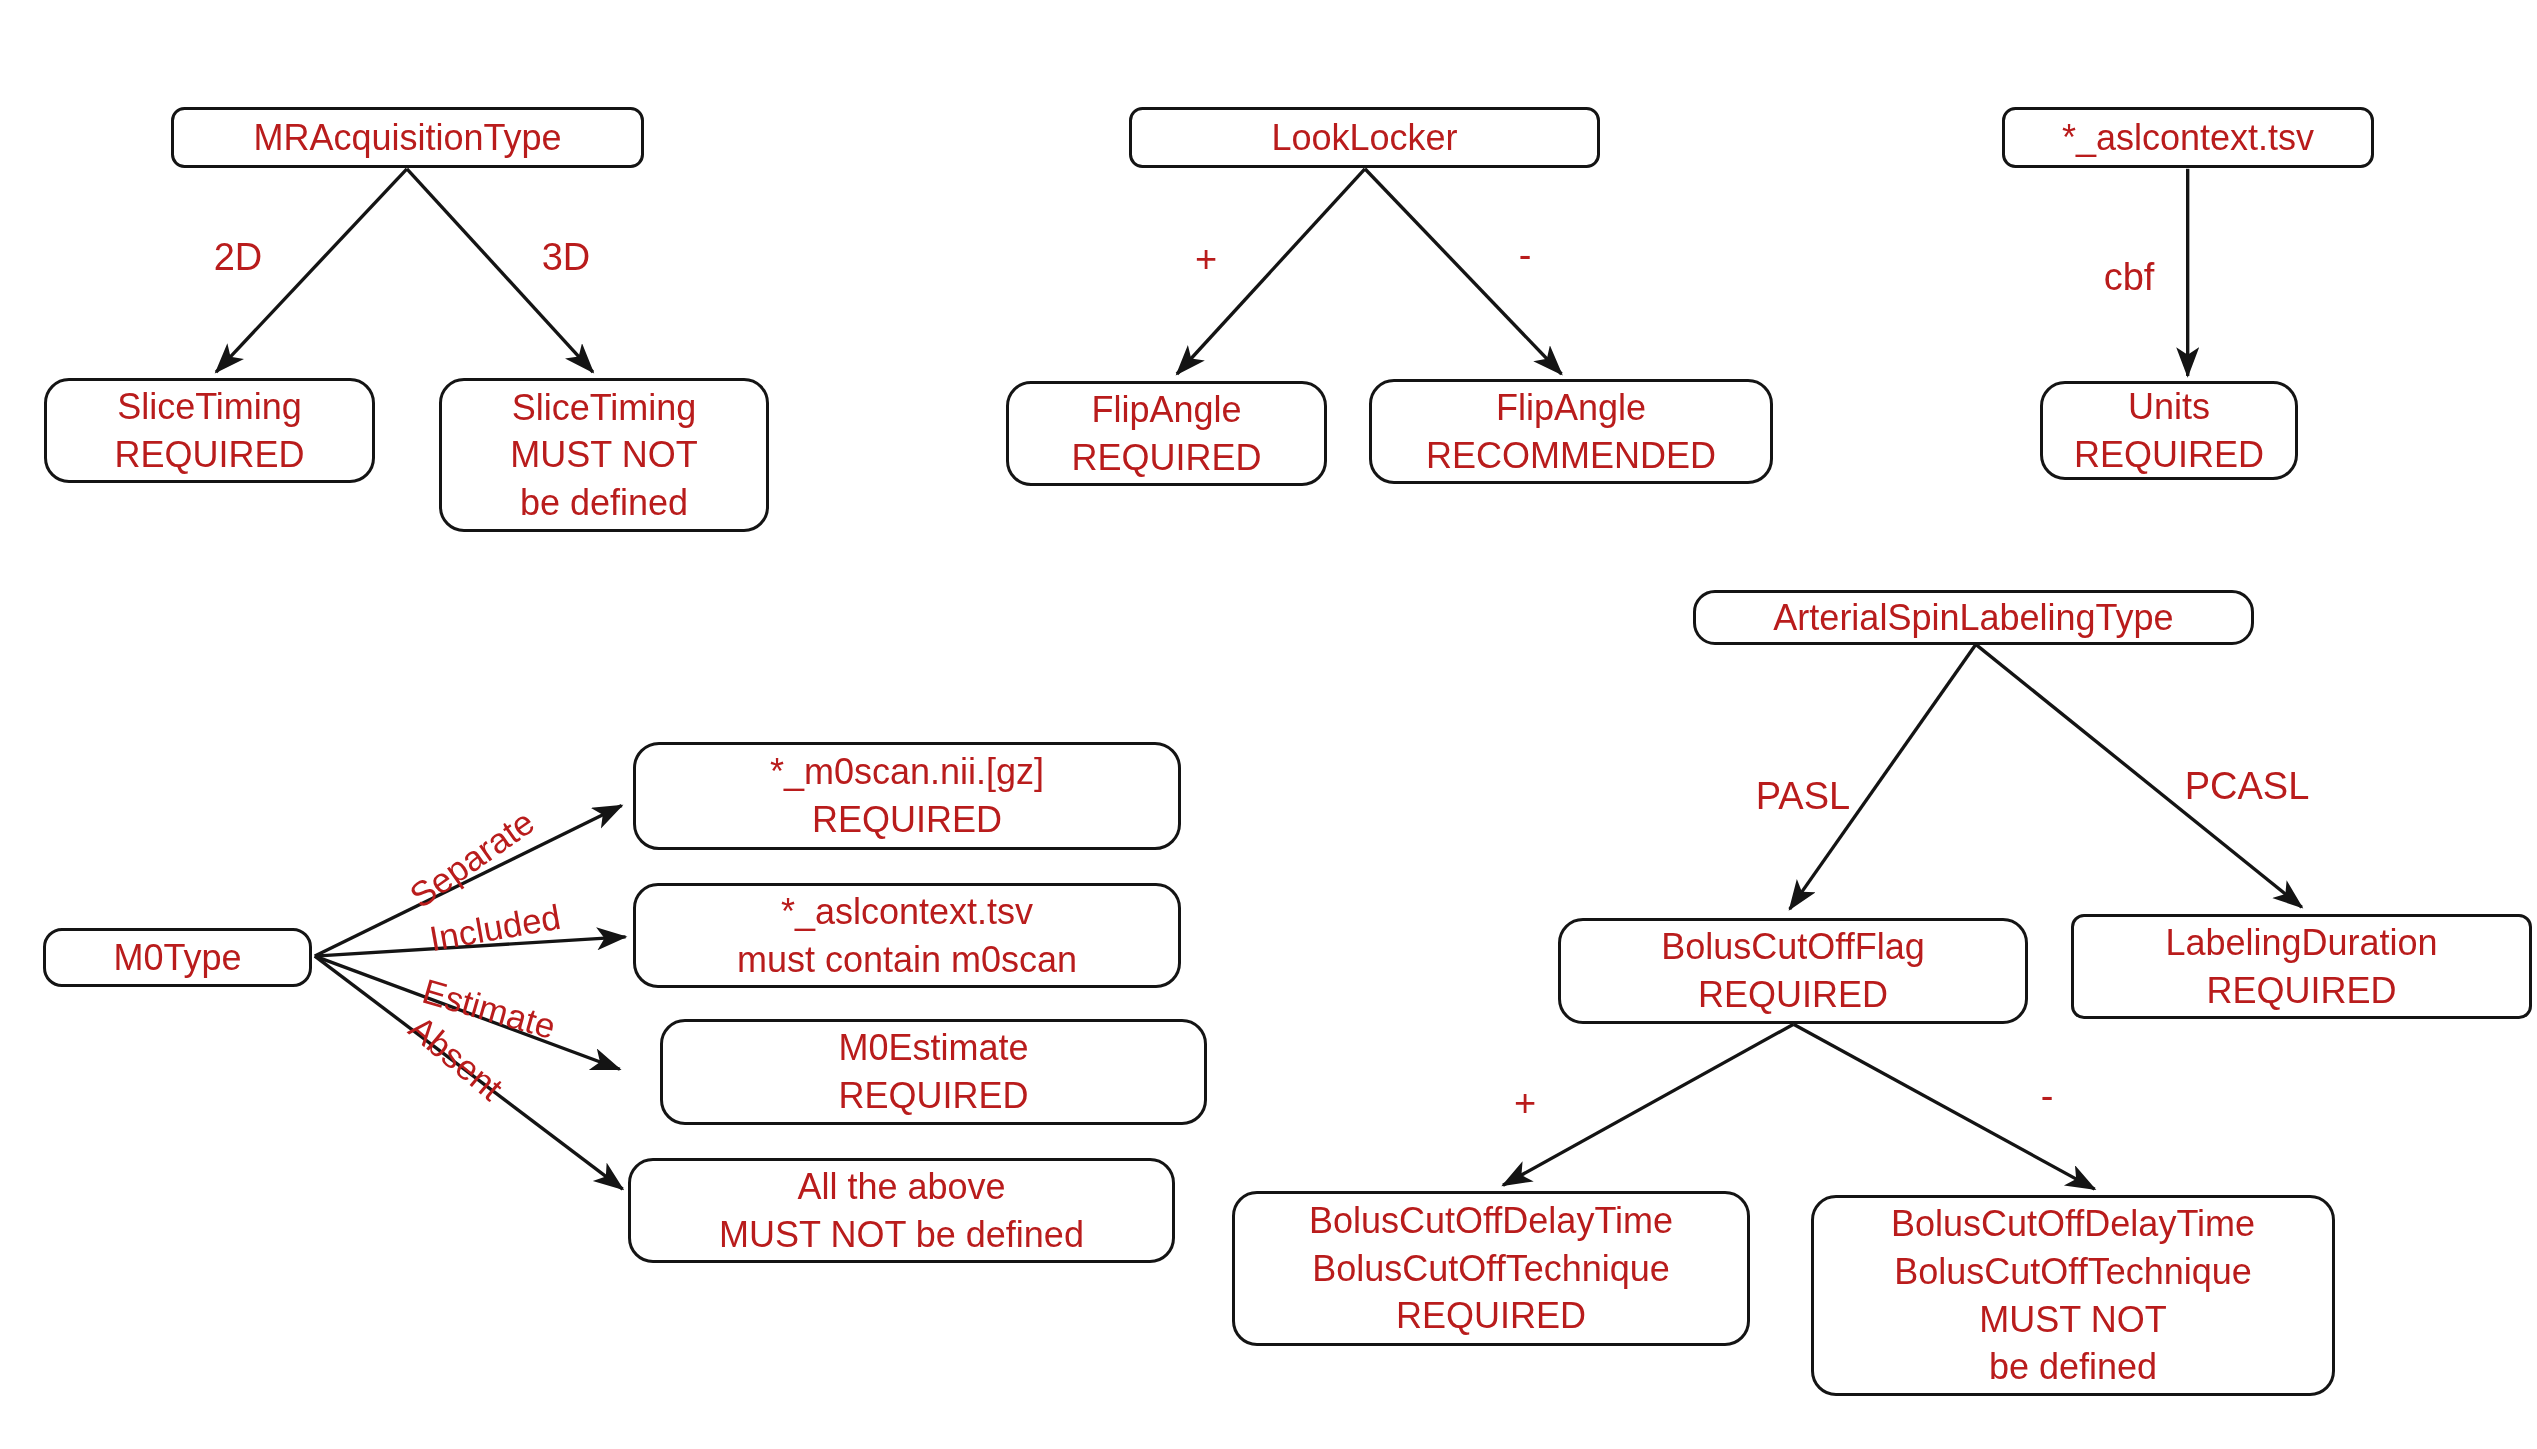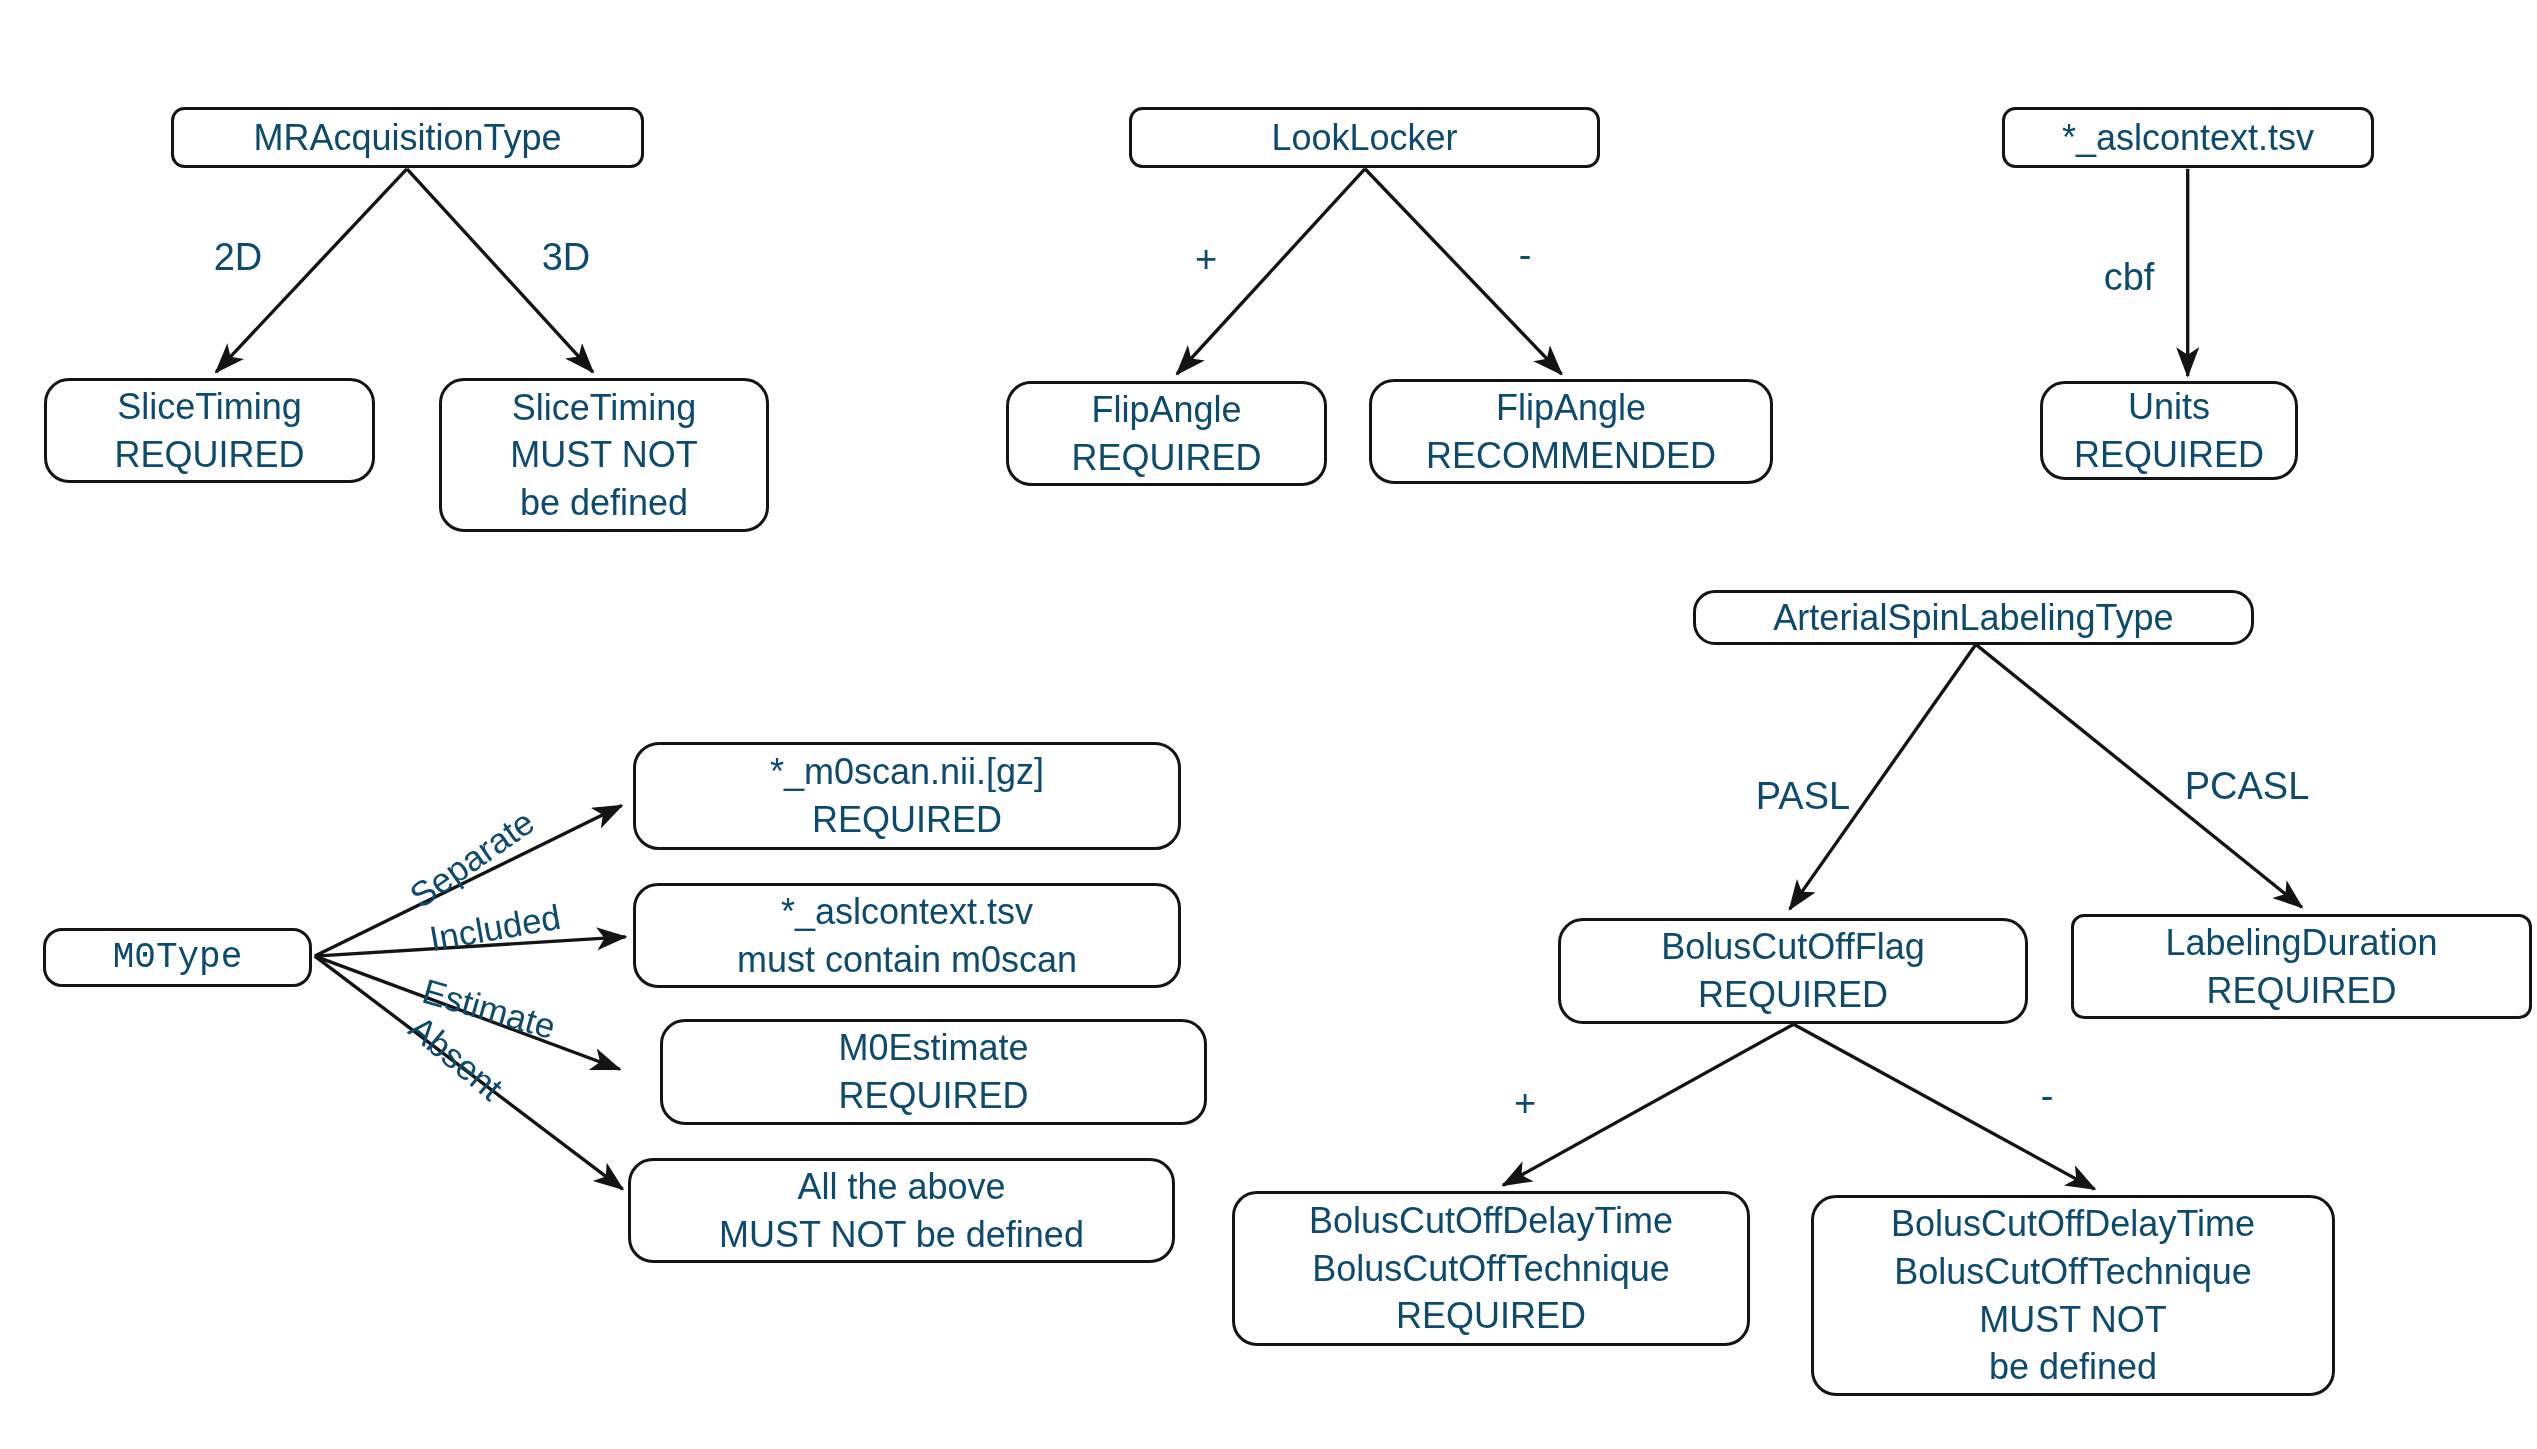--- a/index.html
+++ b/index.html
@@ -2,21 +2,21 @@
 <html><head>
 <meta charset="utf-8">
 <style>
   html, body { margin: 0; padding: 0; background: #ffffff; }
   #figure {
     position: relative;
     width: 2538px;
     height: 1449px;
     background: #ffffff;
     font-family: "Liberation Sans", sans-serif;
-    color: #0c4a6e;
+    color: #b91c1c;
     overflow: hidden;
   }
   #connectors {
     position: absolute;
     left: 0; top: 0;
     width: 2538px; height: 1449px;
   }
   #connectors line { stroke: #141414; stroke-width: 3.5; }
   .node {
     position: absolute;
@@ -88,21 +88,21 @@
   <div class="node" style="left:1006px; top:381px; width:321px; height:105px;">FlipAngle
 REQUIRED</div>
   <div class="node" style="left:1369px; top:379px; width:404px; height:105px;">FlipAngle
 RECOMMENDED</div>
 
   <div class="node root" style="left:2002px; top:107px; width:372px; height:61px;">*_aslcontext.tsv</div>
   <div class="edge-label" style="left:2129px; top:277px;">cbf</div>
   <div class="node" style="left:2040px; top:381px; width:258px; height:99px;">Units
 REQUIRED</div>
 
-  <div class="node root" style="left:43px; top:928px; width:269px; height:59px; border-radius:19px;font-family:Liberation Mono, monospace;">M0Type</div>
+  <div class="node root" style="left:43px; top:928px; width:269px; height:59px; border-radius:19px;">M0Type</div>
   <div class="edge-label rotated" style="left:472px; top:859px; --rot:-35deg;">Separate</div>
   <div class="edge-label rotated" style="left:495px; top:928px; --rot:-10deg;">Included</div>
   <div class="edge-label rotated" style="left:489px; top:1009px; --rot:16deg;">Estimate</div>
   <div class="edge-label rotated" style="left:456px; top:1058px; --rot:40deg;">Absent</div>
   <div class="node" style="left:633px; top:742px; width:548px; height:108px;border-radius:26px;">*_m0scan.nii.[gz]
 REQUIRED</div>
   <div class="node" style="left:633px; top:883px; width:548px; height:105px;">*_aslcontext.tsv
 must contain m0scan</div>
   <div class="node" style="left:628px; top:1019px; width:547px; height:106px;margin-left:32px;">M0Estimate
 REQUIRED</div>

